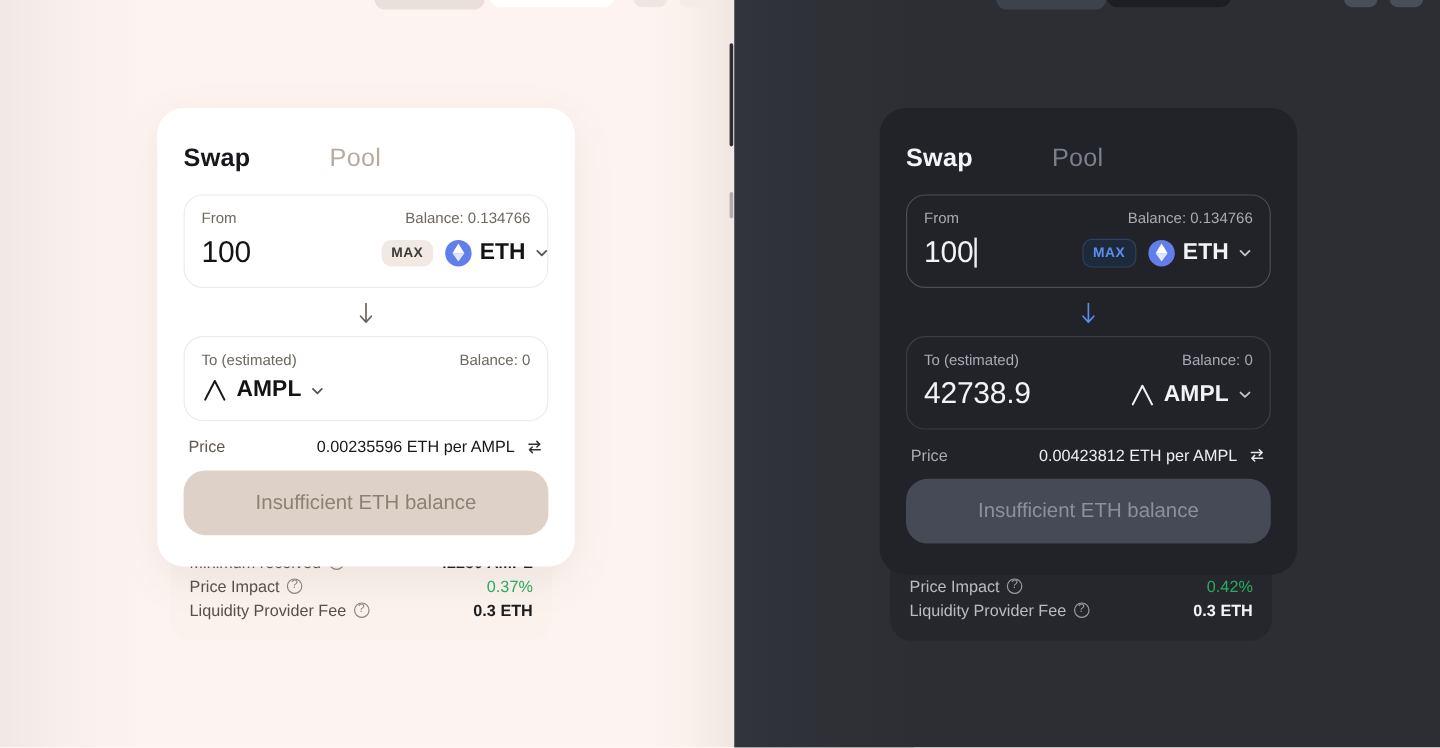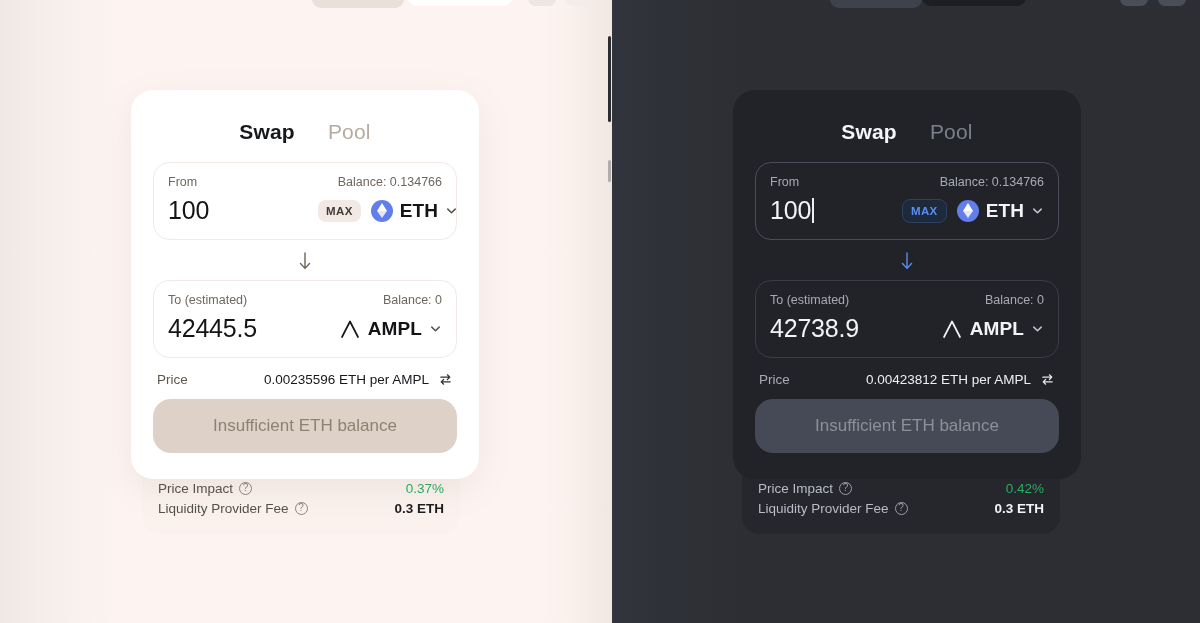--- a/index.html
+++ b/index.html
@@ -116,21 +116,21 @@
     left: 131px; top: 90px;
     background: #ffffff;
     box-shadow: 0 10px 34px rgba(120,95,80,.10);
   }
   .dark .card {
     left: 121px; top: 90px;
     background: #212329;
   }
 
   
-  .tabs { display: flex; justify-content: center; gap: 33px; padding: 8px 0 18px; }
+  .tabs { display: flex; justify-content: flex-start; gap: 66px; padding: 8px 0 18px; }
   .tab { font-size: 21px; letter-spacing: .2px; }
   .tab.active { font-weight: bold; }
   .light .tab.active { color: #16181c; }
   .light .tab.inactive { color: #b7aa9f; }
   .dark .tab.active { color: #f4f5f7; }
   .dark .tab.inactive { color: #7c808b; }
 
   
   .tokenbox {
     border-radius: 16px;
@@ -304,21 +304,20 @@
           <path d="M9 3 L9 18 M4.5 13.5 L9 18.4 L13.5 13.5" stroke-width="1.4" stroke-linecap="round" stroke-linejoin="round"></path>
         </svg>
       </div>
 
       <div class="tokenbox">
         <div class="tb-top">
           <span>To (estimated)</span>
           <span>Balance: 0</span>
         </div>
         <div class="tb-bottom">
-          <input class="amount" value="42445.5" placeholder="0.0" style="">
           <div class="tb-right">
             <div class="tokenpick">
               <span class="ampl-icon">
                 <svg viewBox="0 0 22 22" fill="none">
                     <path d="M3 19 L11 3.5 L19 19" stroke-width="1.7" stroke-linecap="round" stroke-linejoin="round"></path>
                   </svg>
               </span>
               <span class="tok-sym">AMPL</span>
               <svg class="chev" viewBox="0 0 14 14" fill="none">
                 <path d="M3 5.5 L7 9.5 L11 5.5" stroke-width="1.6" stroke-linecap="round" stroke-linejoin="round"></path>

